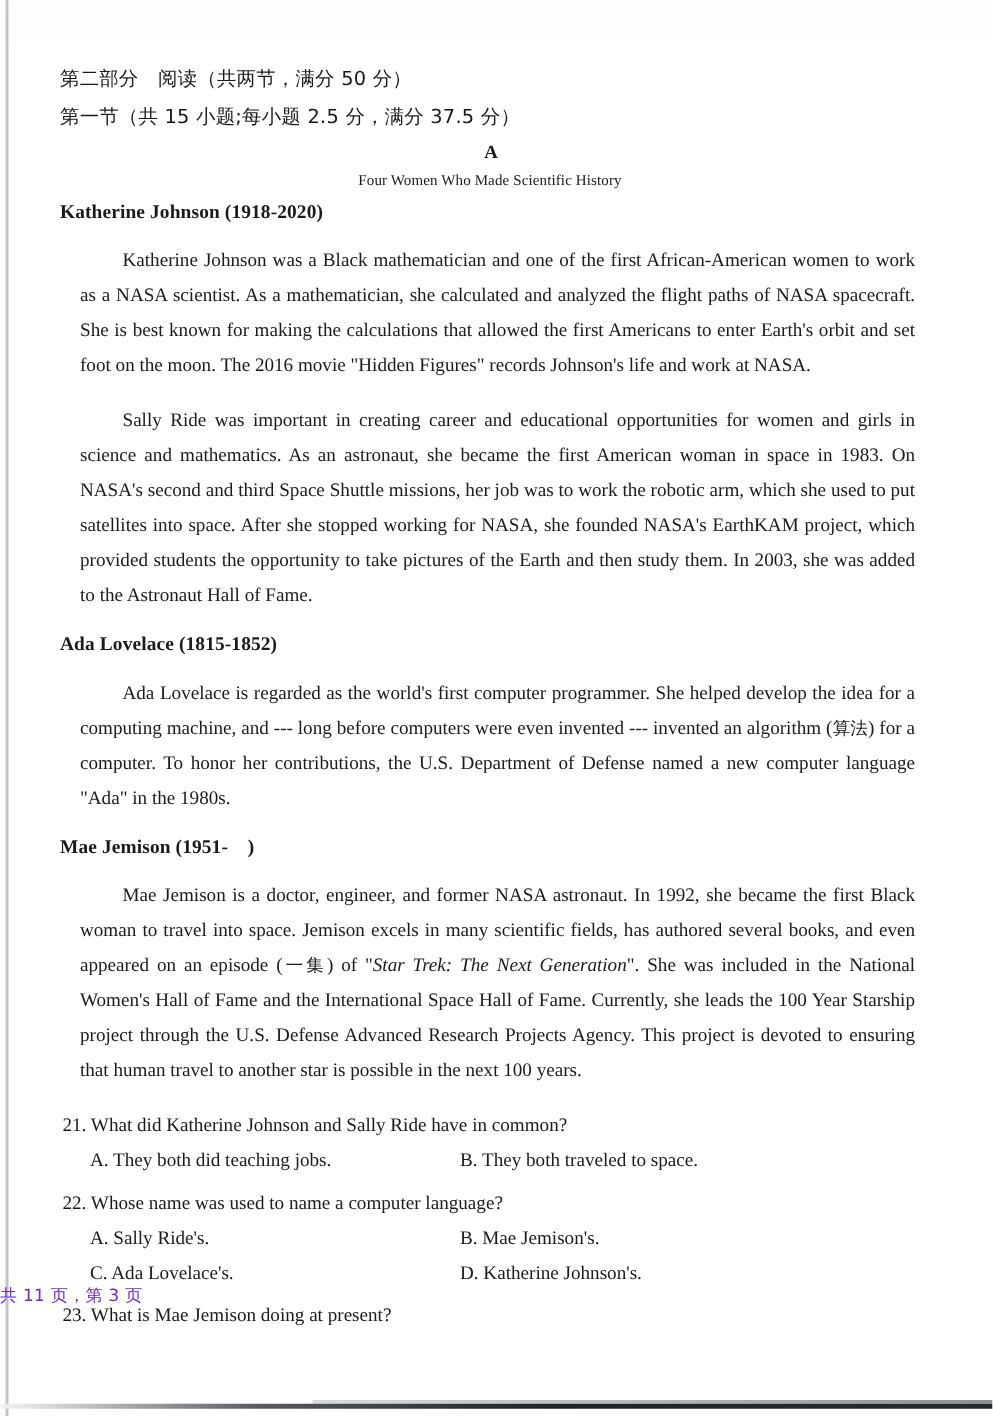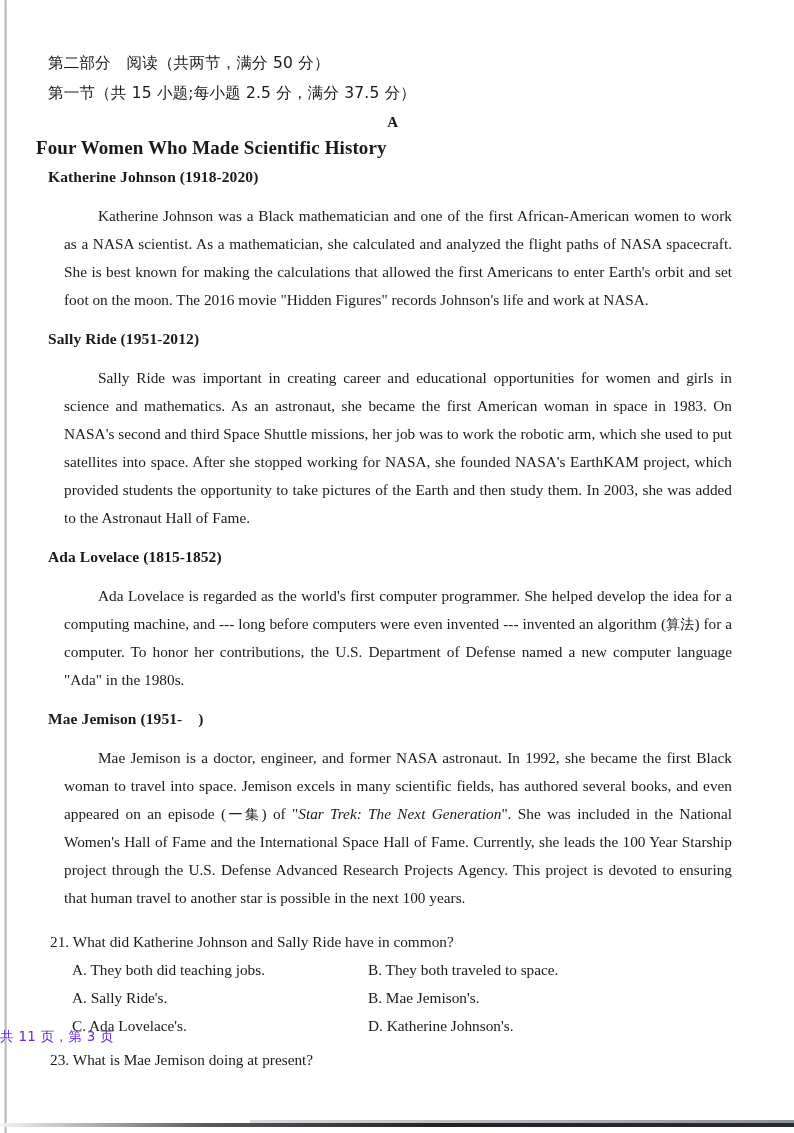--- a/index.html
+++ b/index.html
@@ -68,22 +68,23 @@
   .section-letter {
     text-align: center;
     font-size: 15px;
     font-weight: bold;
     margin-top: 6px;
     margin-left: -10px;
     letter-spacing: .5px;
   }
 
   .article-title {
-    font-size: 19px;
-    font-weight: bold;
+    text-align: center;
+    font-size: 12px;
+    font-weight: normal;
     margin-top: 6px;
     margin-left: -12px;
     letter-spacing: .1px;
   }
 
   .person-heading {
     font-size: 15.5px;
     font-weight: bold;
     margin-top: 9px;
     margin-bottom: 2px;
@@ -146,35 +147,35 @@
     <div class="line-cn">第二部分　阅读（共两节，满分 50 分）</div>
     <div class="line-cn">第一节（共 15 小题;每小题 2.5 分，满分 37.5 分）</div>
 
     <div class="section-letter">A</div>
 
     <div class="article-title">Four Women Who Made Scientific History</div>
 
     <div class="person-heading">Katherine Johnson (1918-2020)</div>
     <p class="para">Katherine Johnson was a Black mathematician and one of the first African-American women to work as a NASA scientist. As a mathematician, she calculated and analyzed the flight paths of NASA spacecraft. She is best known for making the calculations that allowed the first Americans to enter Earth's orbit and set foot on the moon. The 2016 movie "Hidden Figures" records Johnson's life and work at NASA.</p>
 
-    <div class="person-heading">Sally Ride (1951-2012)</div>
     <p class="para">Sally Ride was important in creating career and educational opportunities for women and girls in science and mathematics. As an astronaut, she became the first American woman in space in 1983. On NASA's second and third Space Shuttle missions, her job was to work the robotic arm, which she used to put satellites into space. After she stopped working for NASA, she founded NASA's EarthKAM project, which provided students the opportunity to take pictures of the Earth and then study them. In 2003, she was added to the Astronaut Hall of Fame.</p>
 
     <div class="person-heading">Ada Lovelace (1815-1852)</div>
     <p class="para"><span>Ada Lovelace is regarded as the world's first computer programmer. She helped develop the idea for a computing machine, and --- long before computers were even invented --- invented an algorithm (</span><span class="cn-inline">算法</span><span>) for a computer. To honor her contributions, the U.S. Department of Defense named a new computer language "Ada" in the 1980s.</span></p>
 
     <div class="person-heading">Mae Jemison (1951-    )</div>
     <p class="para"><span>Mae Jemison is a doctor, engineer, and former NASA astronaut. In 1992, she became the first Black woman to travel into space. Jemison excels in many scientific fields, has authored several books, and even appeared on an episode (</span><span class="cn-inline">一集</span><span>) of "</span><i>Star Trek: The Next Generation</i><span>". She was included in the National Women's Hall of Fame and the International Space Hall of Fame. Currently, she leads the 100 Year Starship project through the U.S. Defense Advanced Research Projects Agency. This project is devoted to ensuring that human travel to another star is possible in the next 100 years.</span></p>
 
     <div class="question"><span class="q-number">21.</span> <span>What did Katherine Johnson and Sally Ride have in common?</span></div>
     <div class="options">
       <div class="opt-col-a">A. They both did teaching jobs.</div>
       <div class="opt-col-b">B. They both traveled to space.</div>
     </div>
 
+    <div class="question"><span class="q-number">22.</span> <span>Whose name was used to name a computer language?</span></div>
     <div class="options">
       <div class="opt-col-a">A. Sally Ride's.</div>
       <div class="opt-col-b">B. Mae Jemison's.</div>
     </div>
     <div class="options">
       <div class="opt-col-a">C. Ada Lovelace's.</div>
       <div class="opt-col-b">D. Katherine Johnson's.</div>
     </div>
 
     <div class="question"><span class="q-number">23.</span> <span>What is Mae Jemison doing at present?</span></div>

